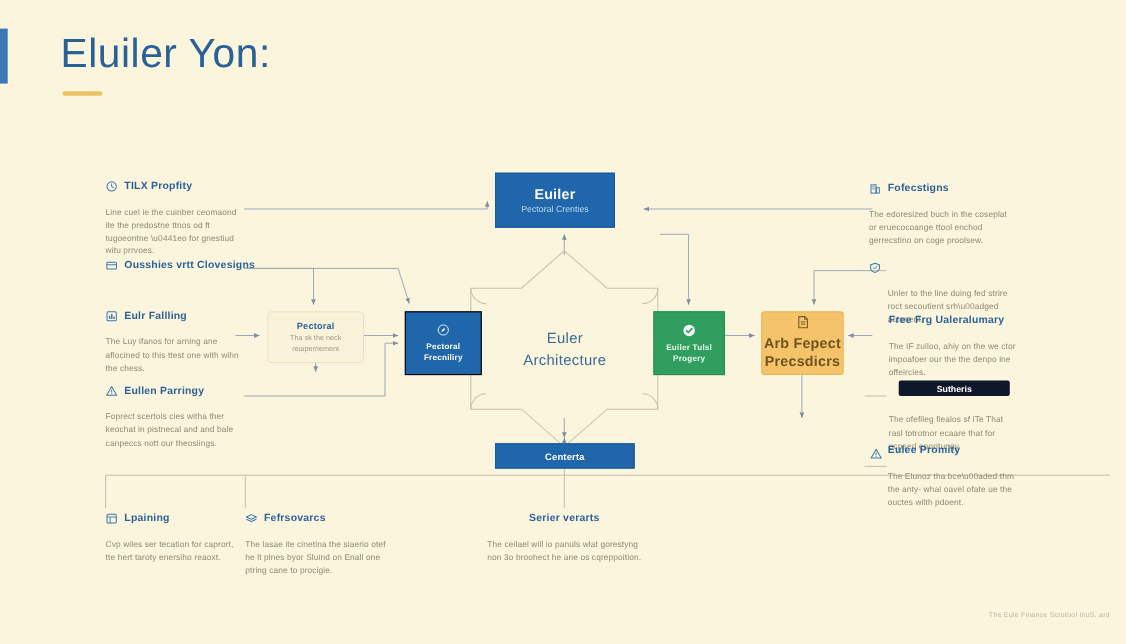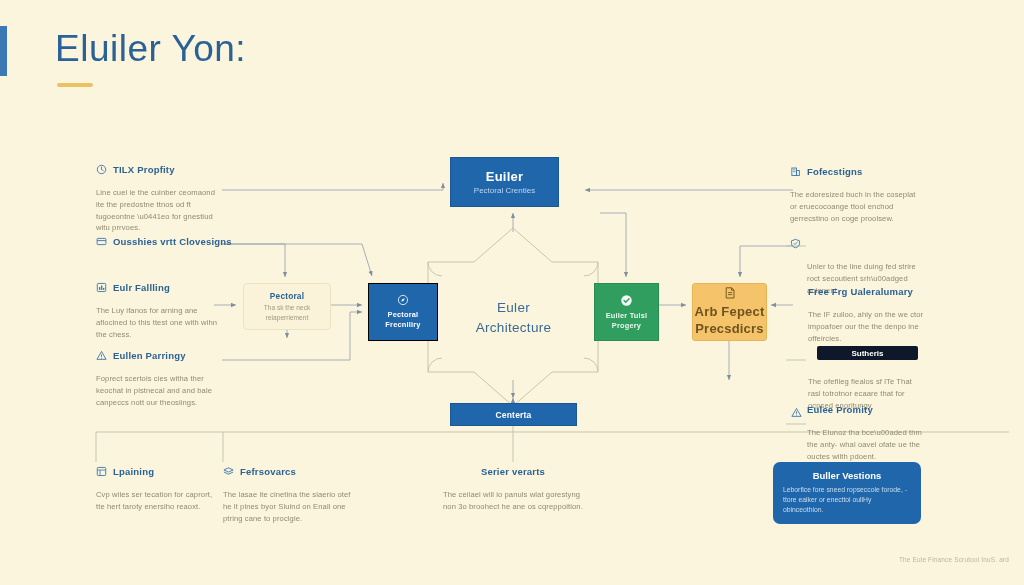--- a/index.html
+++ b/index.html
@@ -422,20 +422,16 @@
         </svg>
     </span>
     <span class="nt">Arb Fepect</span>
     <span class="nt">Precsdicrs</span>
   </div>
 
   <div class="node node-bottom">
     <span class="nt">Centerta</span>
   </div>
 
-  <div class="cta-card">
-    <div class="ct">Buller Vestions</div>
-    <div class="cb">Leborfice fore sneed ropseccole forode, - ttore ealker or enecttol oullHy obinceothion.</div>
-  </div>
 
   <div class="footer">The Eule Finance Scrutool InuS. ard</div>
 
 </div>
 
 </body></html>

